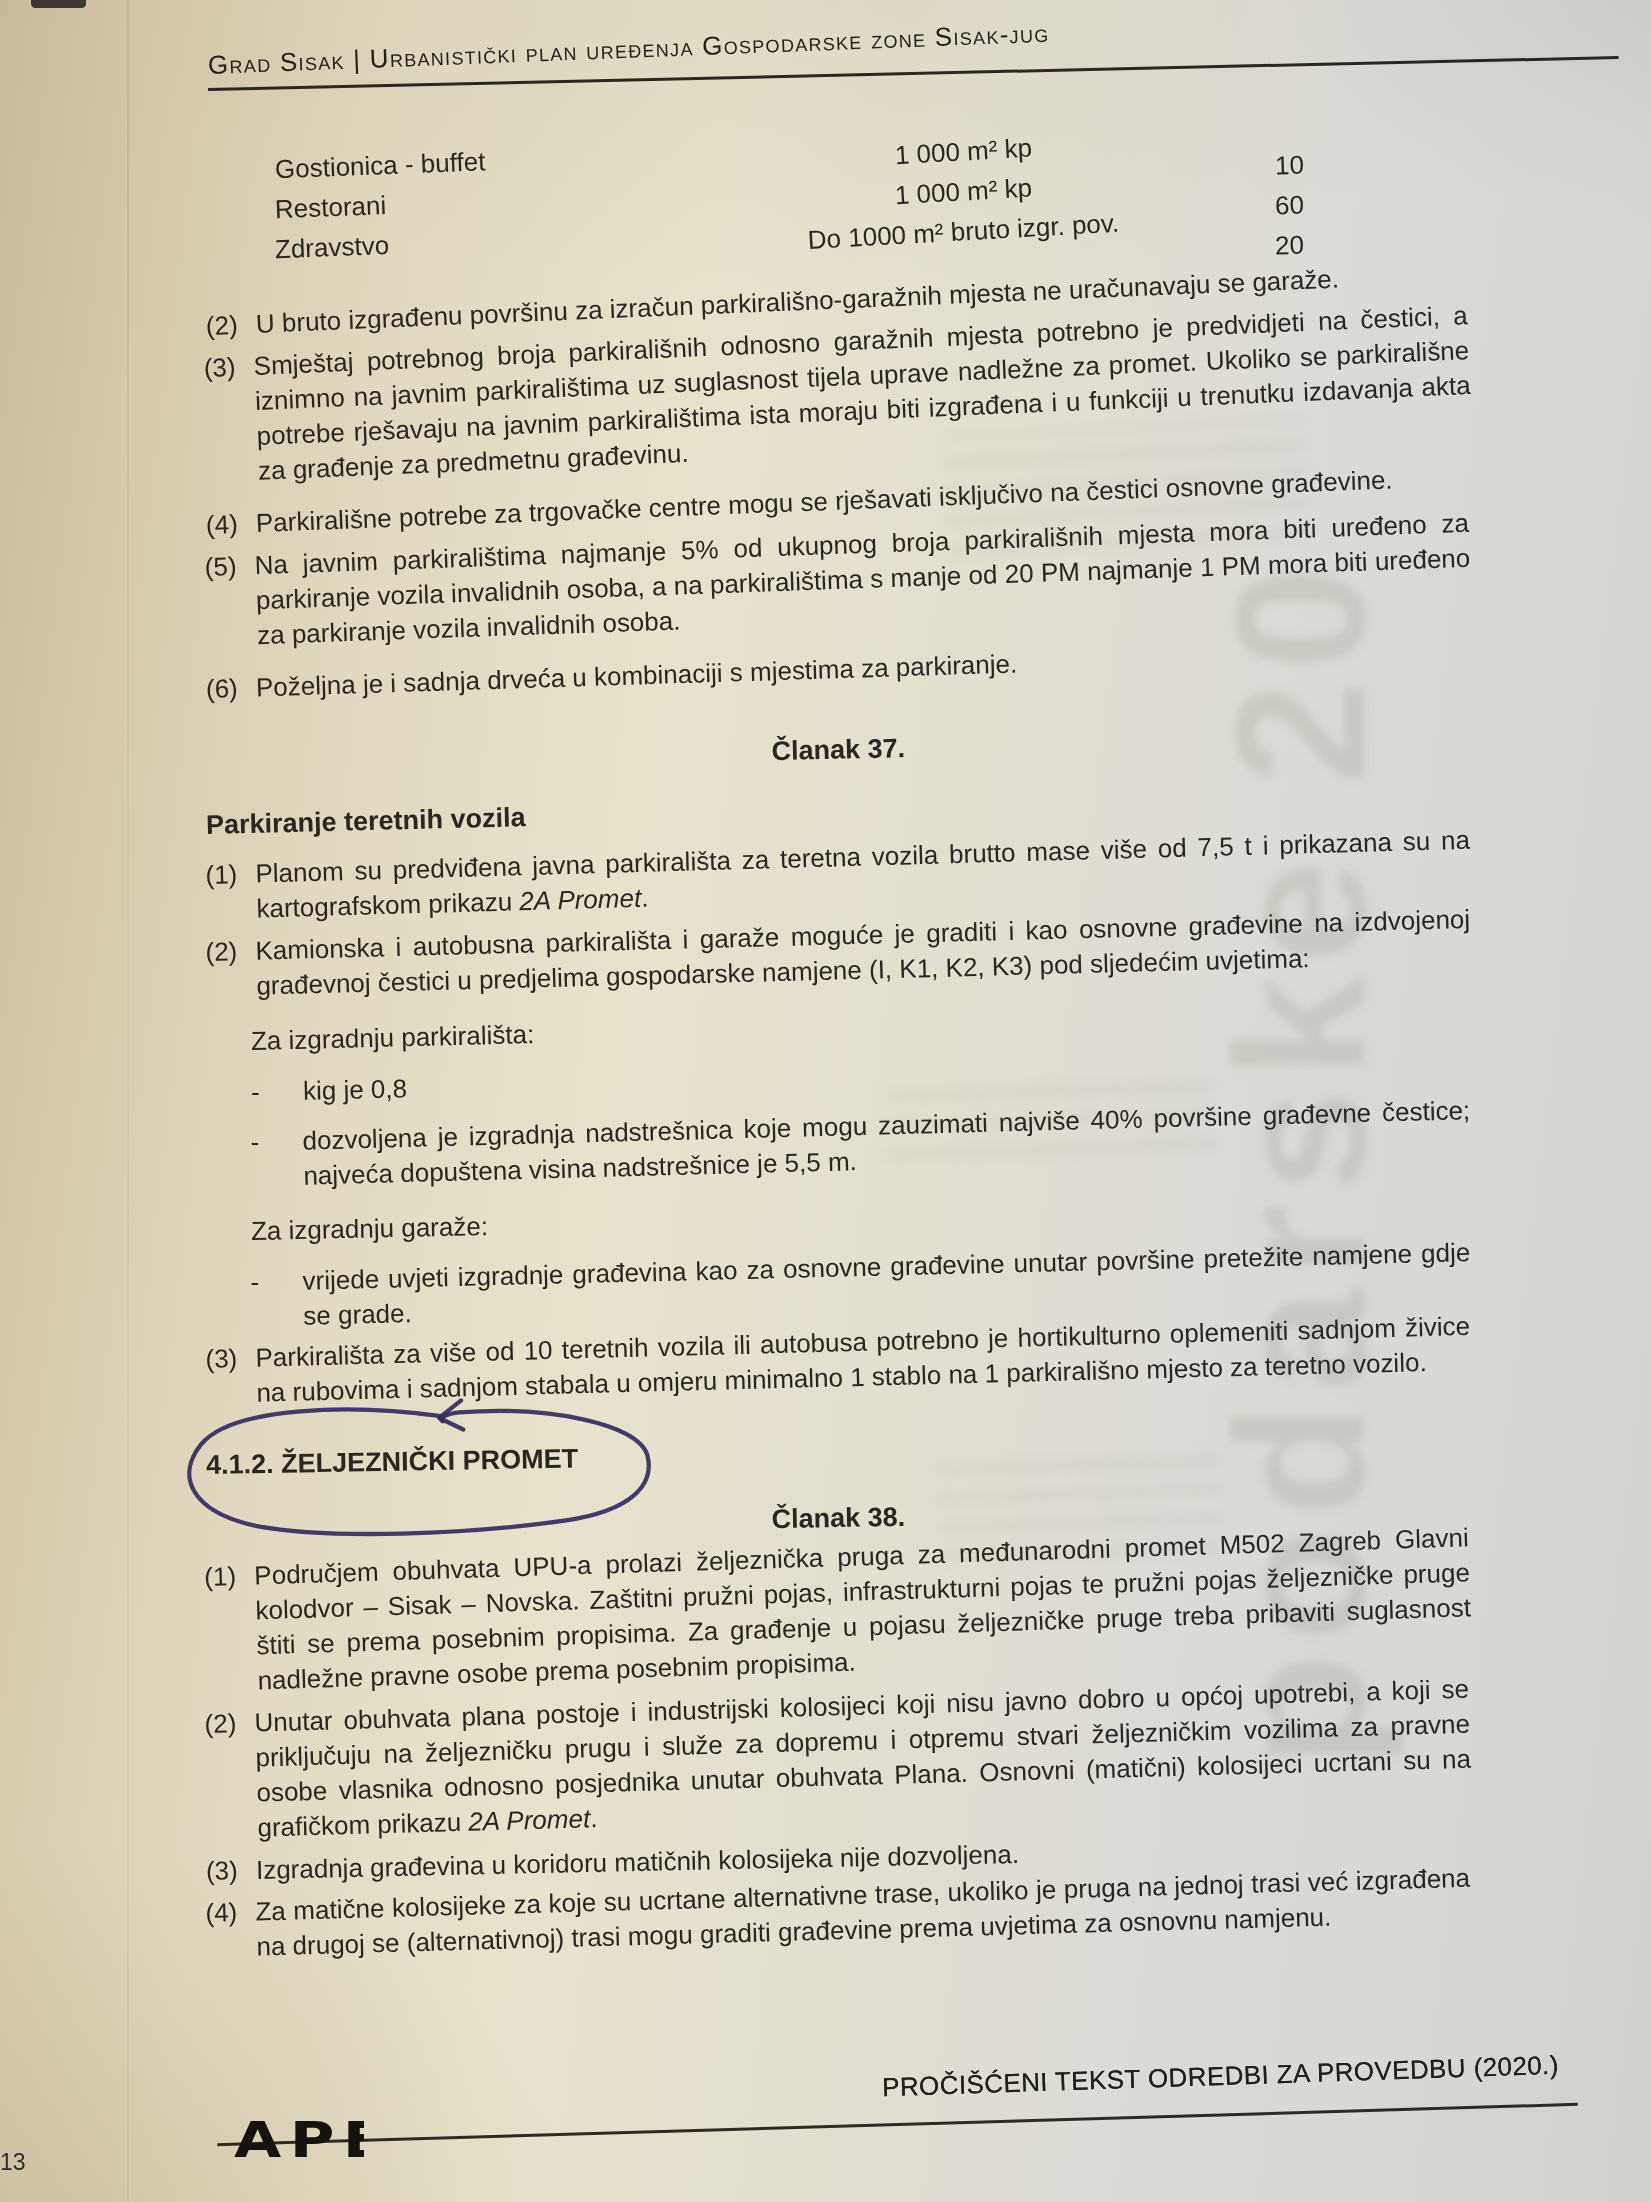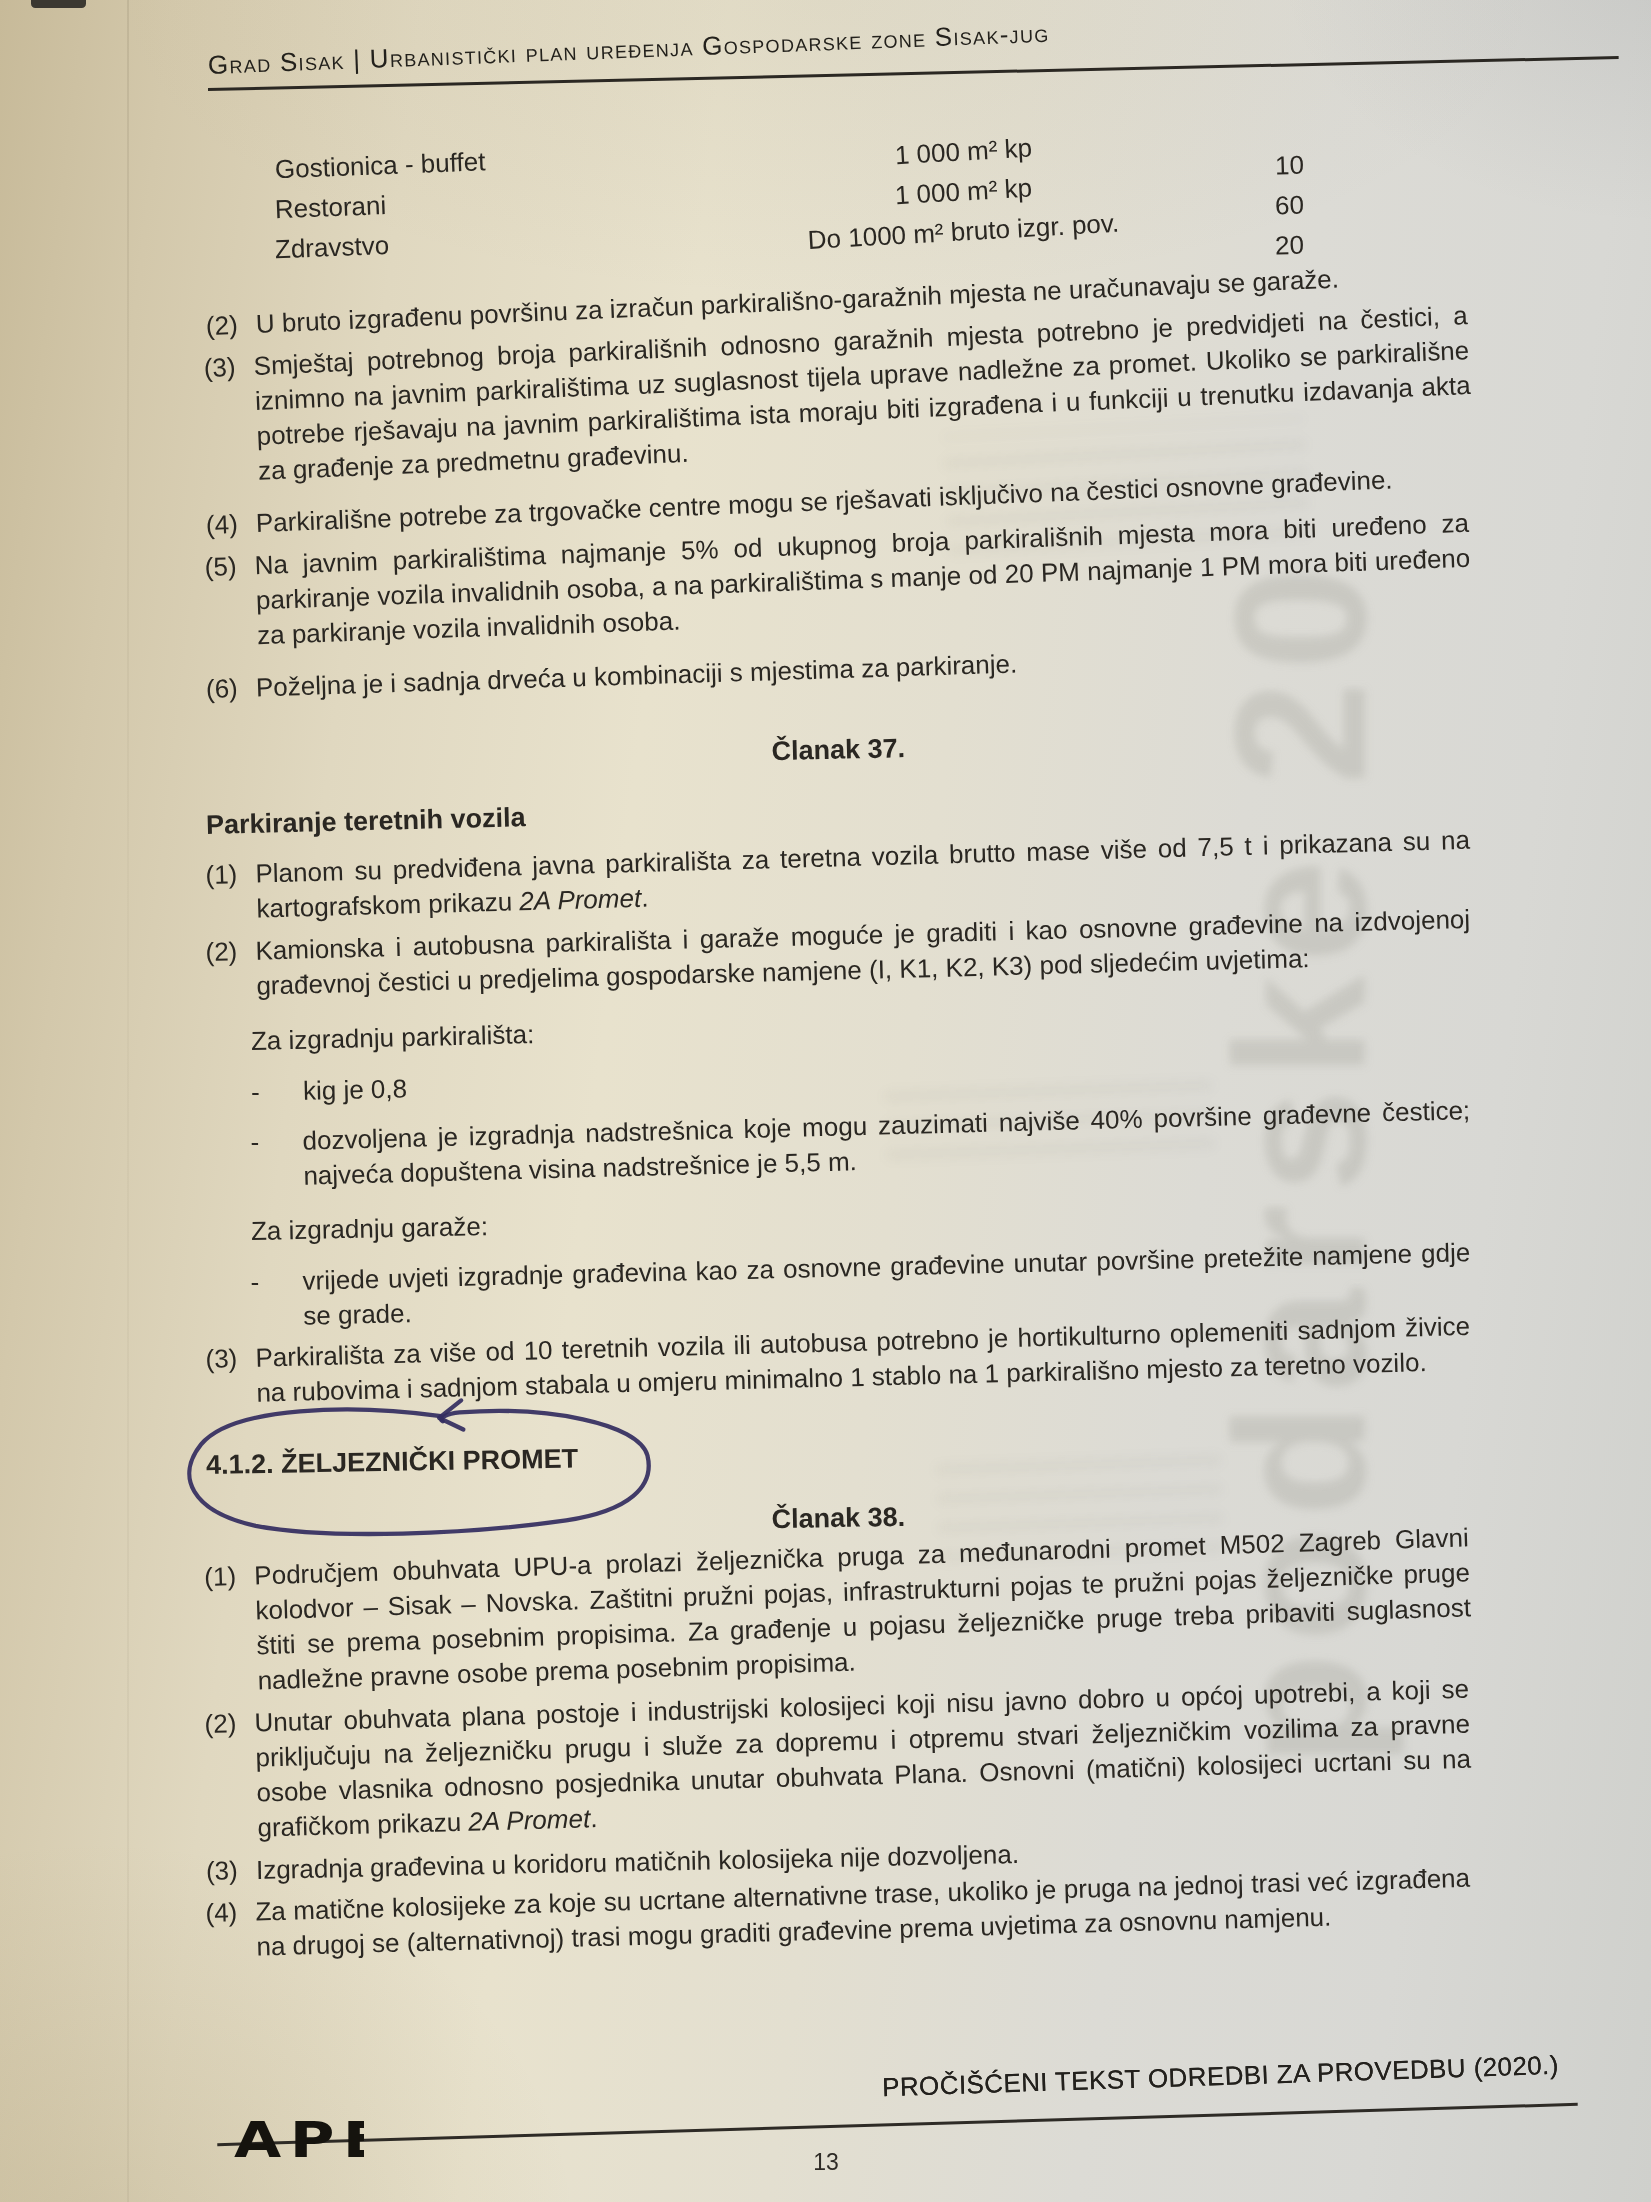--- a/index.html
+++ b/index.html
@@ -71,21 +71,21 @@
   .circle-svg{position:absolute;left:-38px;top:-50px;width:513px;height:151px;pointer-events:none;}
   .circle-svg path{fill:none;stroke:#332c5f;stroke-width:5;stroke-linecap:round;stroke-linejoin:round;opacity:.92;}
 
   
   .footer-rule{position:absolute;left:217px;right:74px;top:2123px;height:2.6px;background:#2e2b26;transform:rotate(-1.7deg);z-index:2;}
   .footer-note{position:absolute;right:93px;top:2061px;font-size:26px;letter-spacing:0.4px;color:#23211d;
     text-shadow:0 0 0.5px #23211d;transform:rotate(-1.9deg);z-index:2;white-space:nowrap;}
   .logo-wrap{position:absolute;left:234px;top:2115px;height:48px;overflow:hidden;z-index:2;}
   .logo{font-size:50px;line-height:50px;font-weight:900;letter-spacing:6.9px;color:#15130e;
     display:inline-block;transform:scaleX(1.22);transform-origin:0 0;font-family:"DejaVu Sans",sans-serif;}
-  .page-num{position:absolute;left:0;width:100%;top:2149px;text-align:center;font-size:23px;color:#2e2b26;z-index:2;}
+  .page-num{position:absolute;left:0;width:100%;top:2149px;font-size:23px;color:#2e2b26;z-index:2;}
 </style>
 </head>
 <body>
 
 <div class="page">
 
   <div class="notch"></div>
   <div class="crease"></div>
 
   <div class="watermark">

